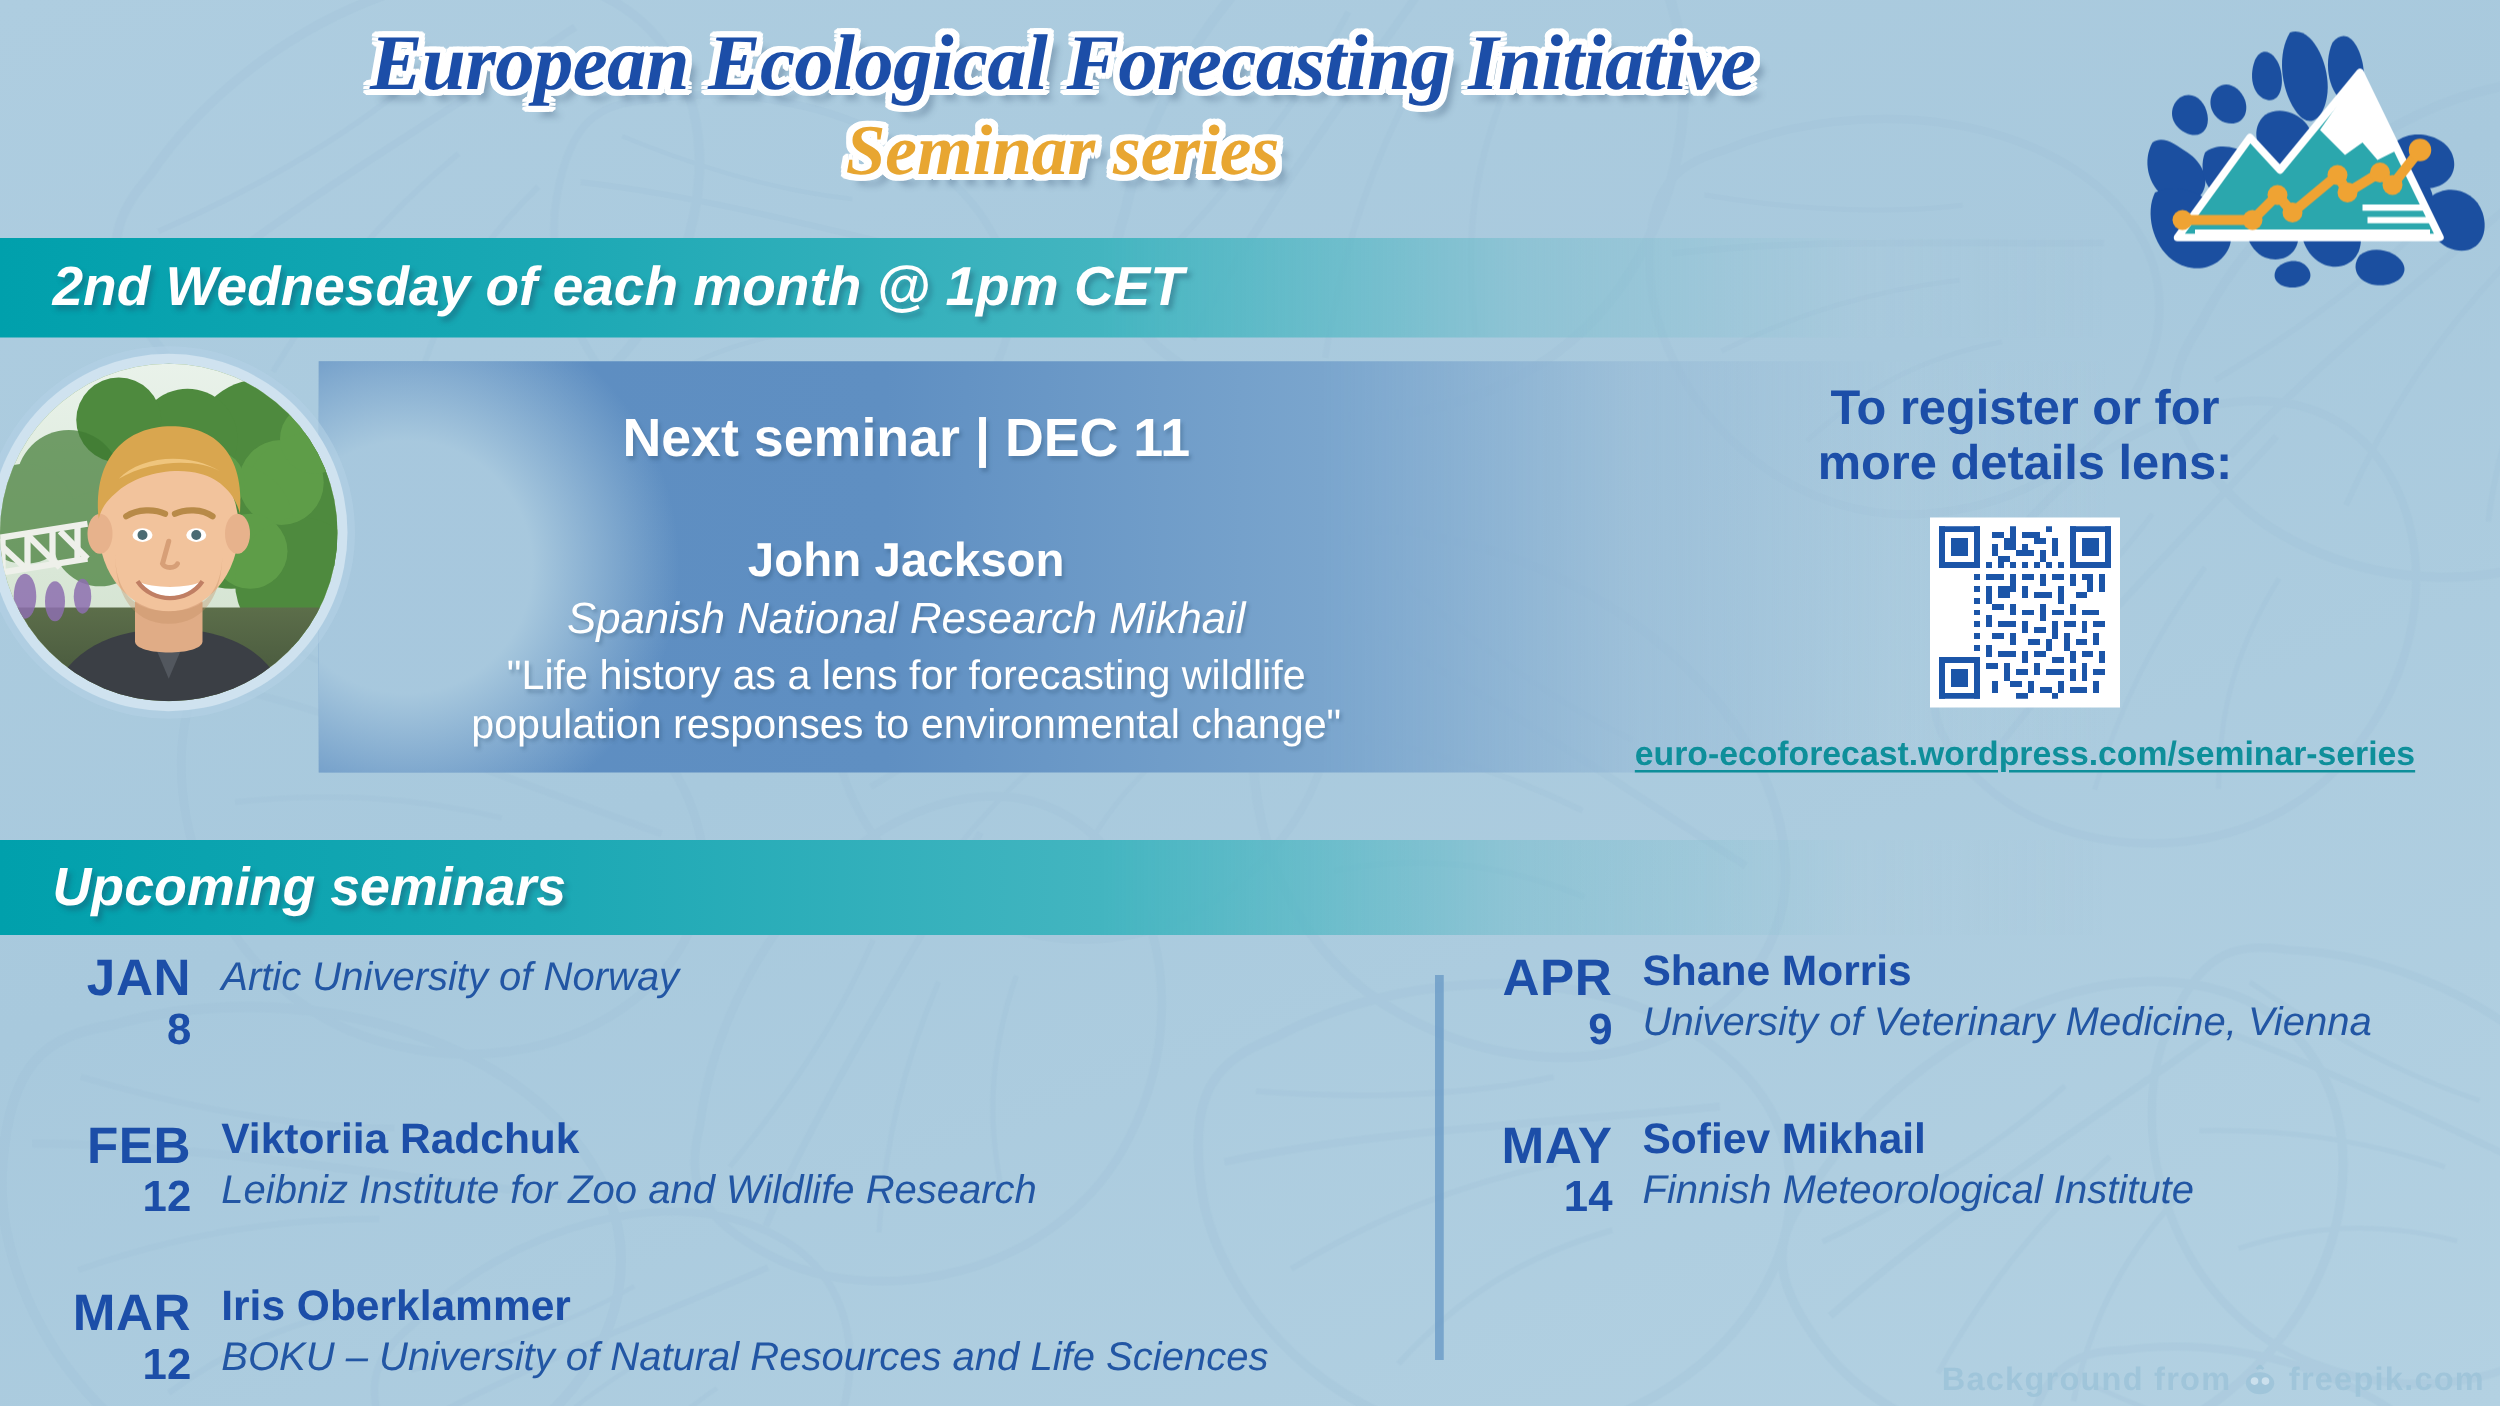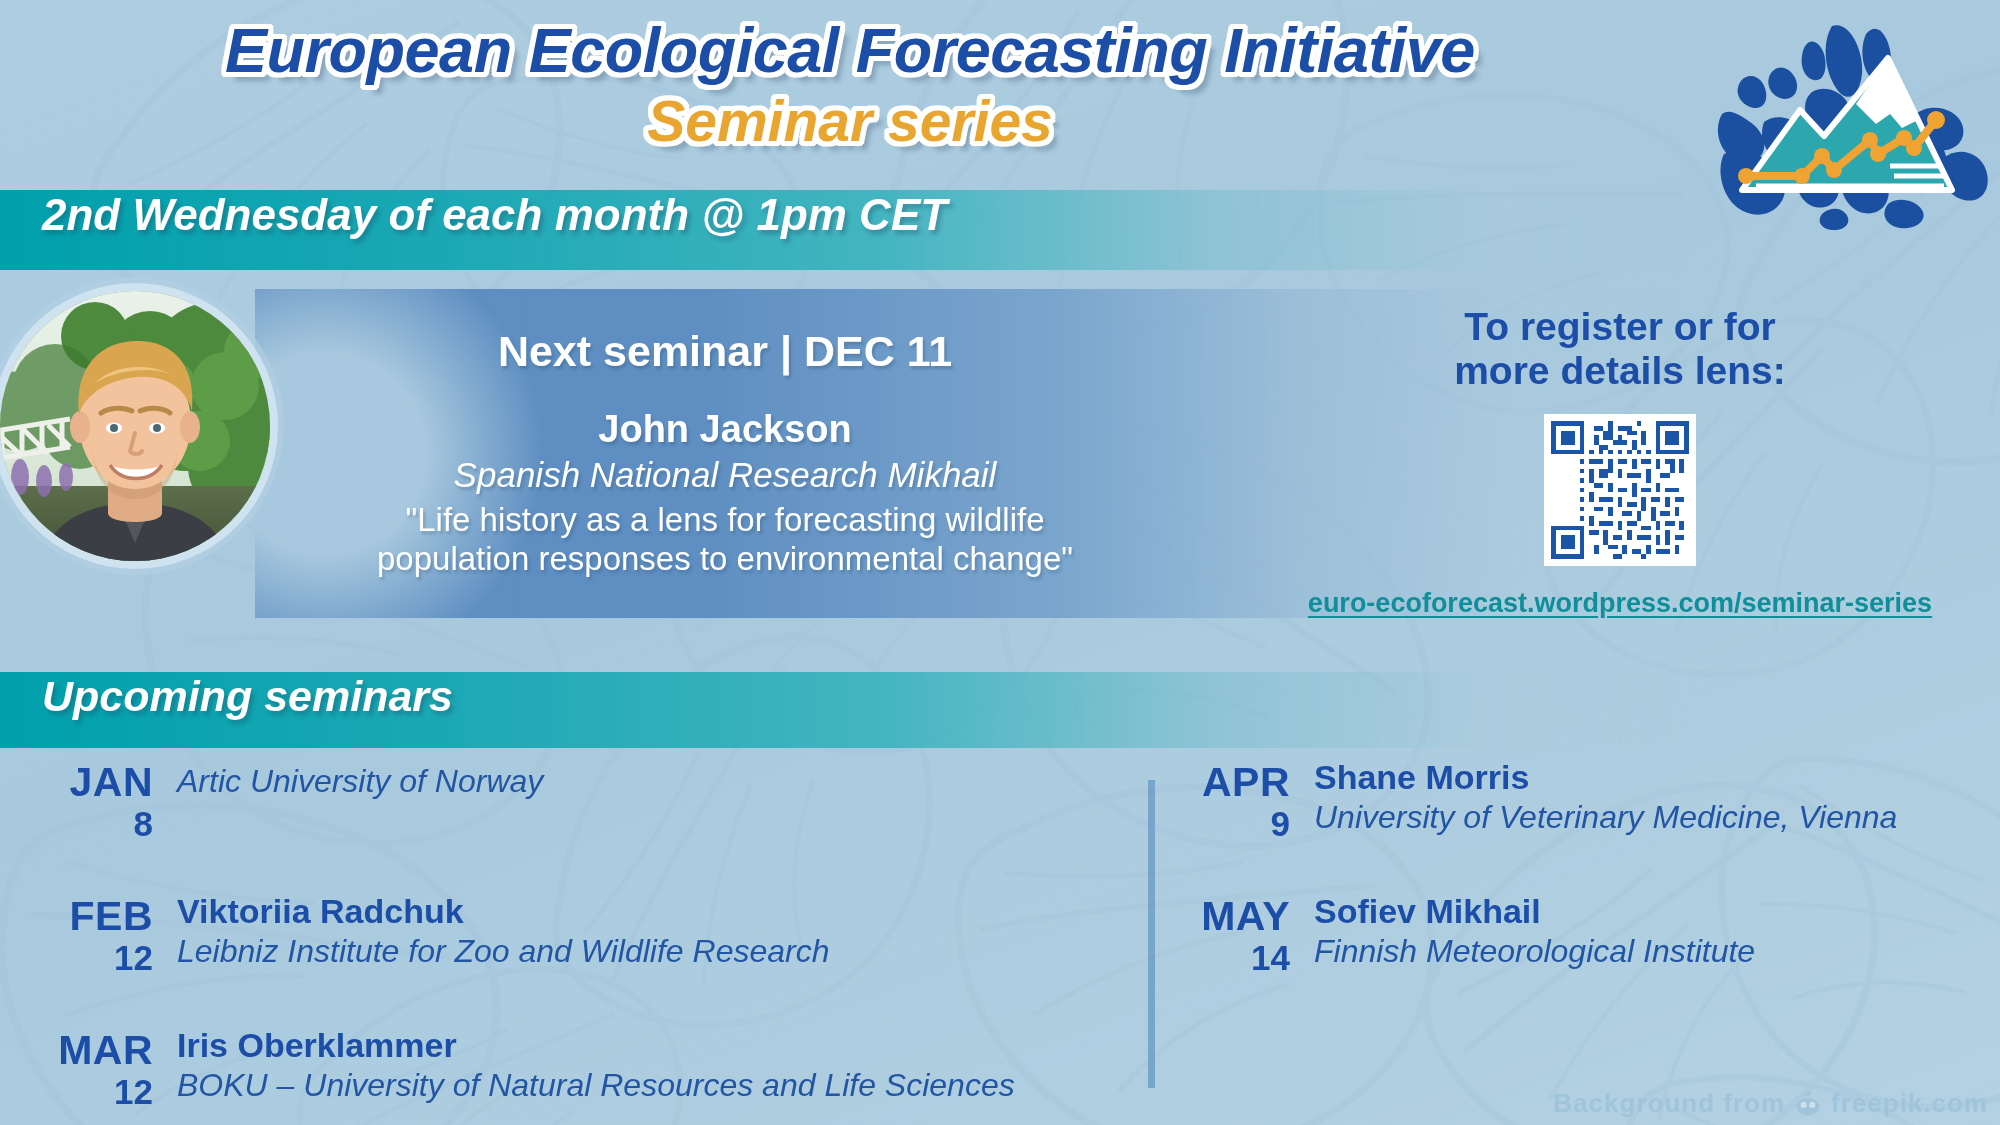--- a/index.html
+++ b/index.html
@@ -16,21 +16,21 @@
     width:2000px; height:1125px;
     background:
       linear-gradient(160deg,#aecde0 0%, #a8c9dd 45%, #b3d1e2 100%);
     overflow:hidden;
   }
   .leaf-layer { position:absolute; inset:0; opacity:.55; }
   .leaf-layer svg { width:100%; height:100%; display:block; }
 
   
   .header {
-    position:absolute; left:0; top:0; width:2000px; height:160px;
+    position:absolute; left:0; top:0; width:2000px; height:160px;font-family:Liberation Serif, serif;
   }
   .title-main {
     position:absolute; left:0; top:14px; width:1700px;
     text-align:center;
     font-size:63px; font-weight:bold; font-style:italic;
     letter-spacing:-.5px;
     color:#1c4ea8;
     -webkit-text-stroke:0px;
     text-shadow:
       -4px -4px 0 #fff,  4px -4px 0 #fff,
@@ -64,21 +64,21 @@
   .teal-bar {
     position:absolute; left:0; height:80px;
     width:1960px;
     background:linear-gradient(90deg,
        #00a0ac 0%,
        #1aa8b4 22%,
        #43b5c0 45%,
        rgba(120,190,205,.55) 62%,
        rgba(170,205,220,.10) 76%,
        rgba(171,203,223,0) 86%);
-    display:flex; 
+    display:flex; align-items:center;
   }
   .teal-bar .bar-text {
     color:#fff; font-style:italic; font-weight:bold;
     font-size:44px; margin-left:42px;
     text-shadow:3px 4px 4px rgba(30,70,95,.35);
     white-space:nowrap;
   }
   #bar-schedule { top:190px; }
   #bar-upcoming { top:672px; height:76px; }
   #bar-upcoming .bar-text { font-size:43px; }
@@ -114,21 +114,21 @@
     background:#7fa86a;
   }
   .photo svg{ width:100%; height:100%; display:block; }
 
   .band-text { position:absolute; left:255px; top:0; width:940px; text-align:center; }
   .ns-head {
     margin-top:38px; font-size:43px; font-weight:bold; color:#fff;
     text-shadow:2px 3px 3px rgba(40,75,110,.3);
   }
   .ns-name {
-    margin-top:32px; font-size:38px; font-weight:bold; color:#fff;
+    margin-top:52px; font-size:38px; font-weight:bold; color:#fff;
     text-shadow:2px 3px 3px rgba(40,75,110,.3);
   }
   .ns-affil {
     margin-top:4px; font-size:35px; font-style:italic; color:#fff; font-weight:400;
     text-shadow:2px 3px 3px rgba(40,75,110,.3);
   }
   .ns-title-line {
     font-size:33px; color:#fff; line-height:1.18; font-weight:400;
     text-shadow:2px 3px 3px rgba(40,75,110,.3);
   }

